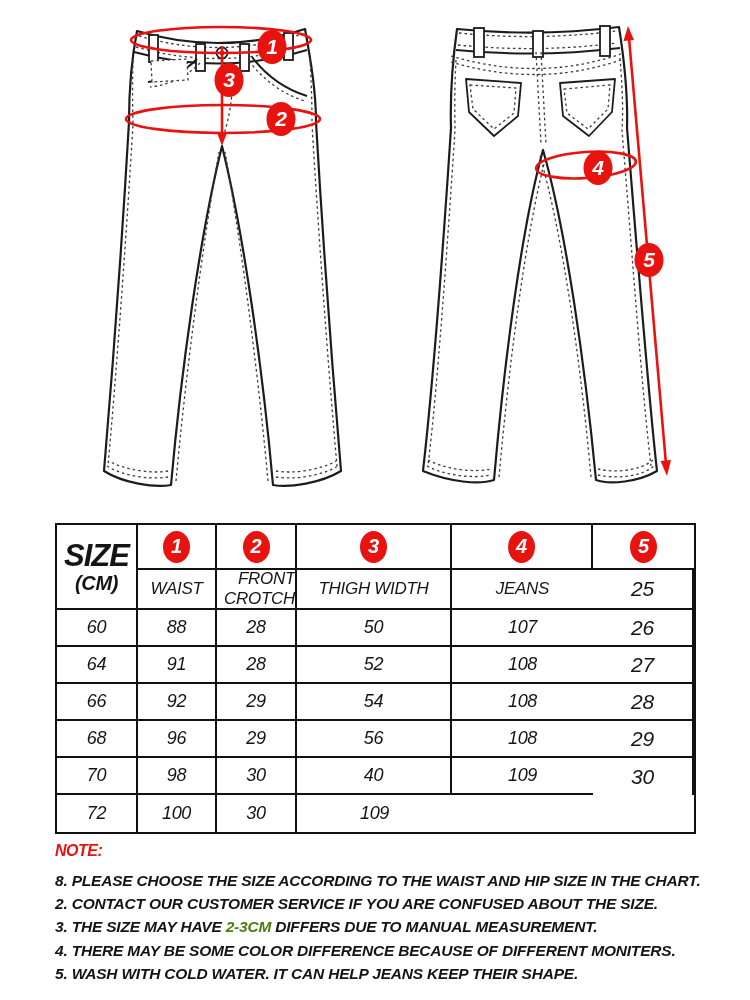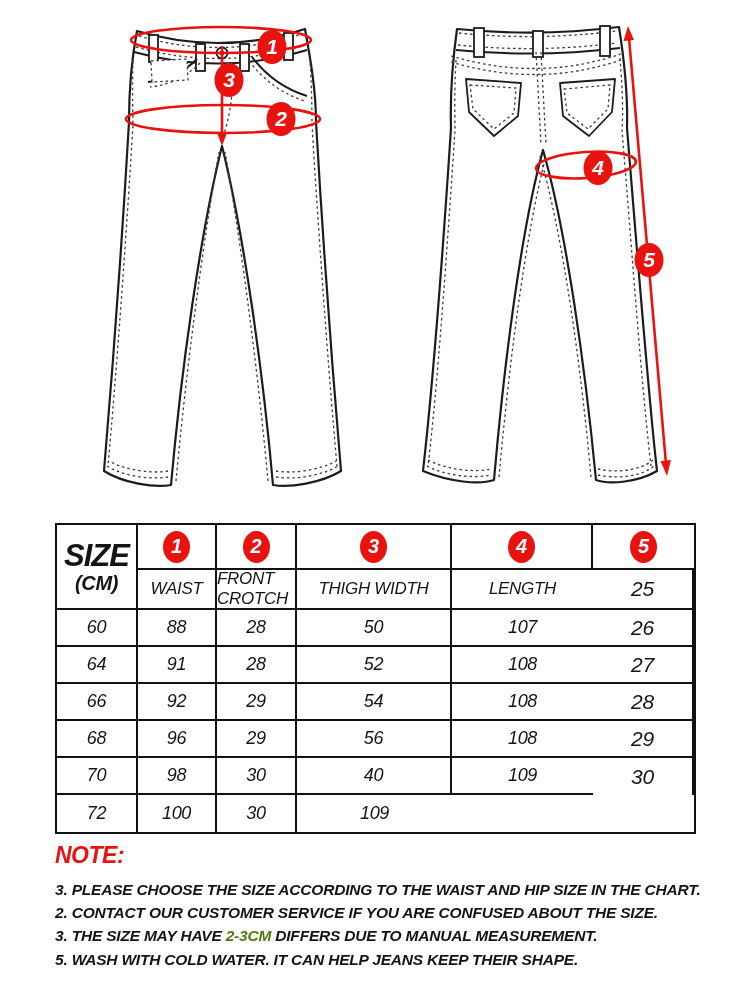--- a/index.html
+++ b/index.html
@@ -17,21 +17,21 @@
     font-style:italic; font-weight:700; font-size:21px;
     transform:translate(-50%,-50%);
   }
 
   
   .size-table {
     position:absolute; left:55px; top:523px; width:641px;
     border:2px solid #111; display:grid;
     grid-template-columns:81px 79px 80px 155px 141px 101px;
     grid-template-rows:45px 40px repeat(6, 37px);
-    background:#fff; color:#151515;
+    background:#fff; color:#151515;text-align:right;
   }
   .cell {
     border-right:2px solid #111; border-bottom:2px solid #111;
     display:flex; align-items:center; justify-content:center;
     font-style:italic; letter-spacing:-0.3px;
   }
   .cell.last-col { border-right:none; }
   .cell.last-row { border-bottom:none; }
   .corner-cell { grid-row:1 / 3; grid-column:1; flex-direction:column; line-height:1; }
   .corner-title { font-size:31px; font-weight:700; font-style:italic; letter-spacing:-1px; }
@@ -40,21 +40,21 @@
     width:27px; height:32px; border-radius:50%;
     background:#e8120f; color:#fff; display:inline-flex; align-items:center; justify-content:center;
     font-style:italic; font-weight:700; font-size:20px;
   }
   .label-cell { font-size:17px; font-weight:400; }
   .size-cell  { font-size:21px; }
   .data-cell  { font-size:18px; }
 
   
   .note { position:absolute; left:55px; top:842px; width:660px; color:#141414; }
-  .note-title { color:#e8120f; font-size:23px; font-weight:700; font-style:italic; letter-spacing:-0.5px; }
+  .note-title { color:#e8120f; font-size:16px; font-weight:700; font-style:italic; letter-spacing:-0.5px; }
   .note-lines { margin-top:9px; }
   .note-lines p { font-size:15.5px; font-weight:700; font-style:italic; line-height:23.2px; letter-spacing:-0.2px; white-space:nowrap; }
   .note-red { color:#4d7c0f; }
 </style>
 </head>
 <body>
 
 <div class="page">
 
   <div class="diagram">
@@ -197,21 +197,21 @@
     <div class="cell">
         <span class="tbadge">4</span>
       </div>
     <div class="cell last-col">
         <span class="tbadge">5</span>
       </div>
 
     <div class="cell label-cell">WAIST</div>
     <div class="cell label-cell">FRONT CROTCH</div>
     <div class="cell label-cell">THIGH WIDTH</div>
-    <div class="cell label-cell last-col">LENGTH</div>
+    <div class="cell label-cell last-col">JEANS</div>
 
     <div class="cell size-cell">25</div>
     <div class="cell data-cell">60</div>
     <div class="cell data-cell">88</div>
     <div class="cell data-cell">28</div>
     <div class="cell data-cell">50</div>
     <div class="cell data-cell last-col">107</div>
 
     <div class="cell size-cell">26</div>
     <div class="cell data-cell">64</div>
@@ -244,20 +244,21 @@
     <div class="cell size-cell last-row">30</div>
     <div class="cell data-cell last-row">72</div>
     <div class="cell data-cell last-row">100</div>
     <div class="cell data-cell last-row">30</div>
     <div class="cell data-cell last-row last-col">109</div>
   </div>
 
   <div class="note">
     <div class="note-title">NOTE:</div>
     <div class="note-lines">
-      <p>3. PLEASE CHOOSE THE SIZE ACCORDING TO THE WAIST AND HIP SIZE IN THE CHART.</p>
+      <p>8. PLEASE CHOOSE THE SIZE ACCORDING TO THE WAIST AND HIP SIZE IN THE CHART.</p>
       <p>2. CONTACT OUR CUSTOMER SERVICE IF YOU ARE CONFUSED ABOUT THE SIZE.</p>
       <p><span>3. THE SIZE MAY HAVE </span><span class="note-red">2-3CM</span><span> DIFFERS DUE TO MANUAL MEASUREMENT.</span></p>
+      <p>4. THERE MAY BE SOME COLOR DIFFERENCE BECAUSE OF DIFFERENT MONITERS.</p>
       <p>5. WASH WITH COLD WATER. IT CAN HELP JEANS KEEP THEIR SHAPE.</p>
     </div>
   </div>
 
 </div>
 
 </body></html>

